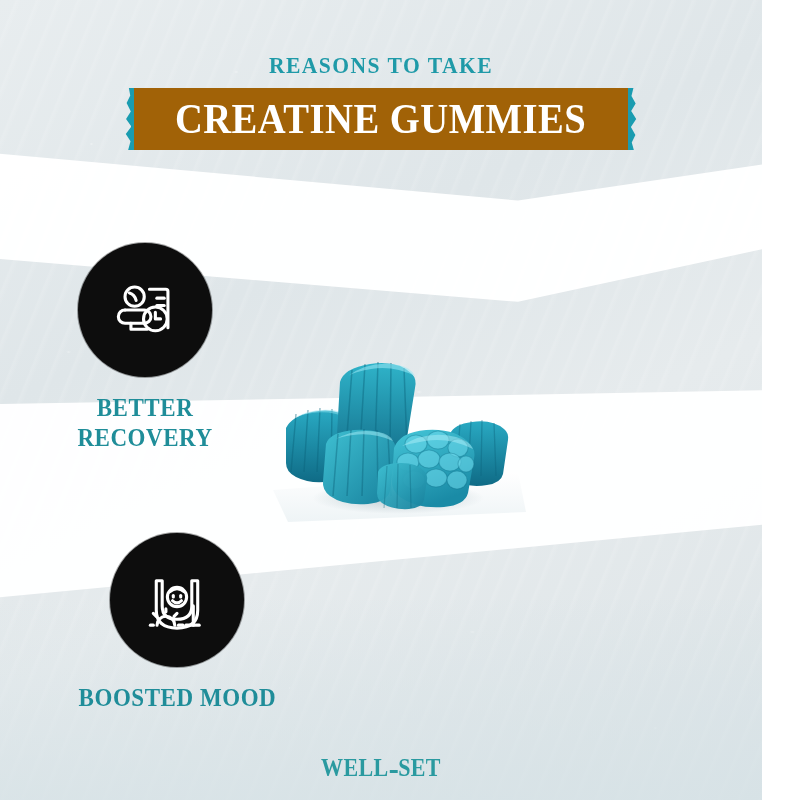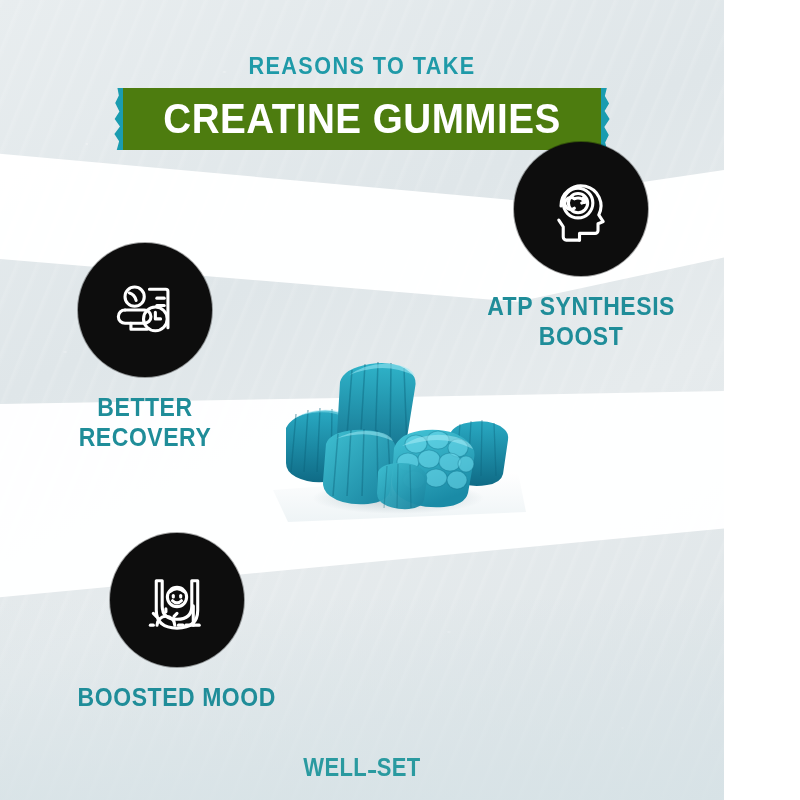--- a/index.html
+++ b/index.html
@@ -6,23 +6,24 @@
   html, body {
     margin: 0;
     padding: 0;
     background: #ffffff;
   }
   #poster {
     position: relative;
     width: 724px;
     height: 800px;
     overflow: hidden;
-    font-family: Liberation Sans, sans-serif;
+    font-family: Liberation Serif, serif;
     background: #e4eaec;
     user-select: none;
+    padding-left: 38px;
   }
 
   
   .bg-base {
     position: absolute;
     inset: 0;
     background:
       linear-gradient(155deg, #e8edef 0%, #dfe6e9 35%, #e6ebed 60%, #dde4e7 100%);
   }
   .bg-texture {
@@ -100,21 +101,21 @@
     display: flex;
     align-items: center;
     justify-content: center;
   }
   .banner {
     position: relative;
     height: 62px;
     padding: 0 26px;
     display: flex;
     align-items: center;
-    background: #4d7c0f;
+    background: #a16207;
     color: #ffffff;
   }
   .banner::before,
   .banner::after {
     content: "";
     position: absolute;
     top: 0; bottom: 0;
     width: 14px;
     background: #1a9cb0;
   }
@@ -262,40 +263,20 @@
           <path d="M31 68 v8 h22"></path>
 
           <circle cx="64" cy="62" r="16"></circle>
           <path d="M64 53 v9 h7"></path>
         </svg>
       </span>
     </div>
     <div class="feature-label">BETTER RECOVERY</div>
   </div>
 
-  <div class="feature" id="feat-atp">
-    <div class="badge">
-      <span>
-        <svg viewBox="0 0 100 100" fill="none" stroke="#ffffff" stroke-width="4.2" stroke-linecap="round" stroke-linejoin="round">
-
-          <path d="M23 46 a27 27 0 1 1 51 12 l6 9 -7 3 v9 a4 4 0 0 1 -4 4 H48 v9"></path>
-          <path d="M48 92 H30 a4 4 0 0 1 -4 -4 V74 l-6 -9"></path>
-
-          <circle cx="46" cy="42" r="20"></circle>
-          <circle cx="46" cy="42" r="13"></circle>
-
-          <path d="M41 36 a8 8 0 1 0 0 13"></path>
-          <path d="M53 35 l4 5 -6 2"></path>
-          <path d="M41 36 q10 -3 14 5"></path>
-        </svg>
-      </span>
-    </div>
-    <div class="feature-label">ATP SYNTHESIS
-BOOST</div>
-  </div>
 
   <div class="feature" id="feat-mood">
     <div class="badge">
       <span>
         <svg viewBox="0 0 100 100" fill="none" stroke="#ffffff" stroke-width="4.2" stroke-linecap="round" stroke-linejoin="round">
 
           <path d="M22 24 h8 v34 q0 18 20 18 q20 0 20 -18 V24 h8 v40 q0 24 -28 24 q-28 0 -28 -24 z"></path>
 
           <circle cx="50" cy="46" r="13"></circle>
           <path d="M40 39 q10 -9 20 0"></path>

